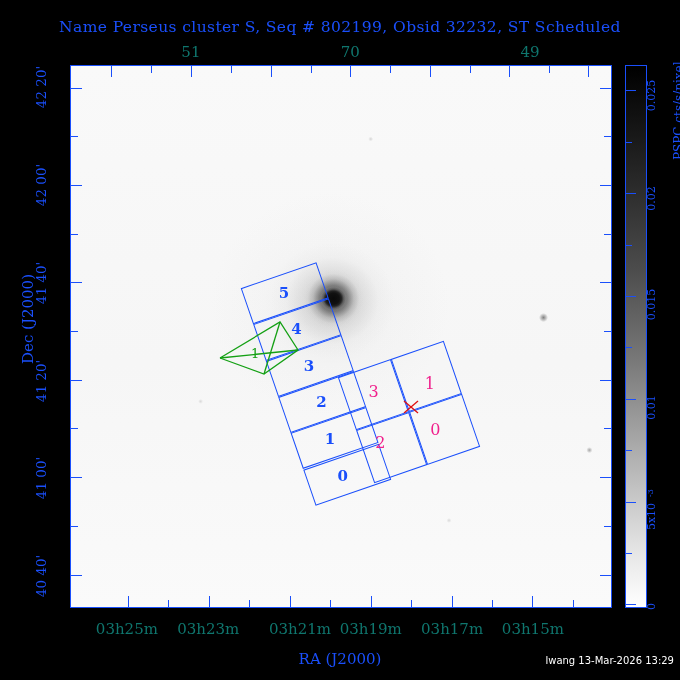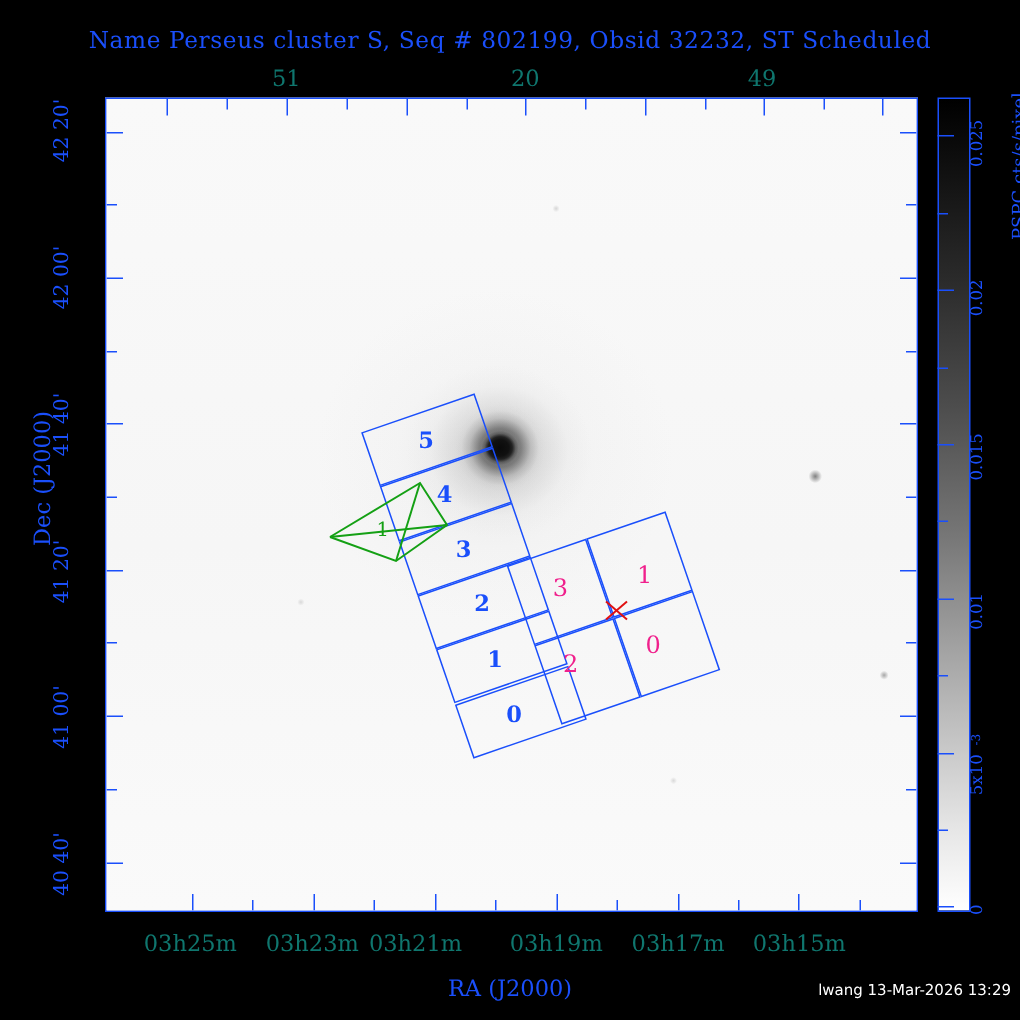--- a/index.html
+++ b/index.html
@@ -189,26 +189,26 @@
   <div class="tick tk-rgt maj" style="top:40%"></div>
     <div class="tick tk-rgt" style="top:49%"></div>
   <div class="tick tk-rgt maj" style="top:58%"></div>
     <div class="tick tk-rgt" style="top:67%"></div>
   <div class="tick tk-rgt maj" style="top:76%"></div>
     <div class="tick tk-rgt" style="top:85%"></div>
   <div class="tick tk-rgt maj" style="top:94%"></div>
 </div>
 
 <div class="lbl lbl-top" style="left:190.9px">51</div>
-<div class="lbl lbl-top" style="left:350.2px">20</div>
-<div class="lbl lbl-top" style="left:508px">49</div>
+<div class="lbl lbl-top" style="left:350.2px">70</div>
+<div class="lbl lbl-top" style="left:530px">49</div>
 
 <div class="lbl lbl-bot" style="left:126.9px">03h25m</div>
 <div class="lbl lbl-bot" style="left:208.2px">03h23m</div>
-<div class="lbl lbl-bot" style="left:277px">03h21m</div>
+<div class="lbl lbl-bot" style="left:300px">03h21m</div>
 <div class="lbl lbl-bot" style="left:370.8px">03h19m</div>
 <div class="lbl lbl-bot" style="left:452.1px">03h17m</div>
 <div class="lbl lbl-bot" style="left:532.9px">03h15m</div>
 
 <div class="ydeg" style="top:79px;"><span style="display:inline-block;transform:rotate(-90deg);transform-origin:50% 50%;">42 20'</span></div>
 <div class="ydeg" style="top:177px;"><span style="display:inline-block;transform:rotate(-90deg);transform-origin:50% 50%;">42 00'</span></div>
 <div class="ydeg" style="top:275px;"><span style="display:inline-block;transform:rotate(-90deg);transform-origin:50% 50%;">41 40'</span></div>
 <div class="ydeg" style="top:373px;"><span style="display:inline-block;transform:rotate(-90deg);transform-origin:50% 50%;">41 20'</span></div>
 <div class="ydeg" style="top:470px;"><span style="display:inline-block;transform:rotate(-90deg);transform-origin:50% 50%;">41 00'</span></div>
 <div class="ydeg" style="top:568px;"><span style="display:inline-block;transform:rotate(-90deg);transform-origin:50% 50%;">40 40'</span></div>

